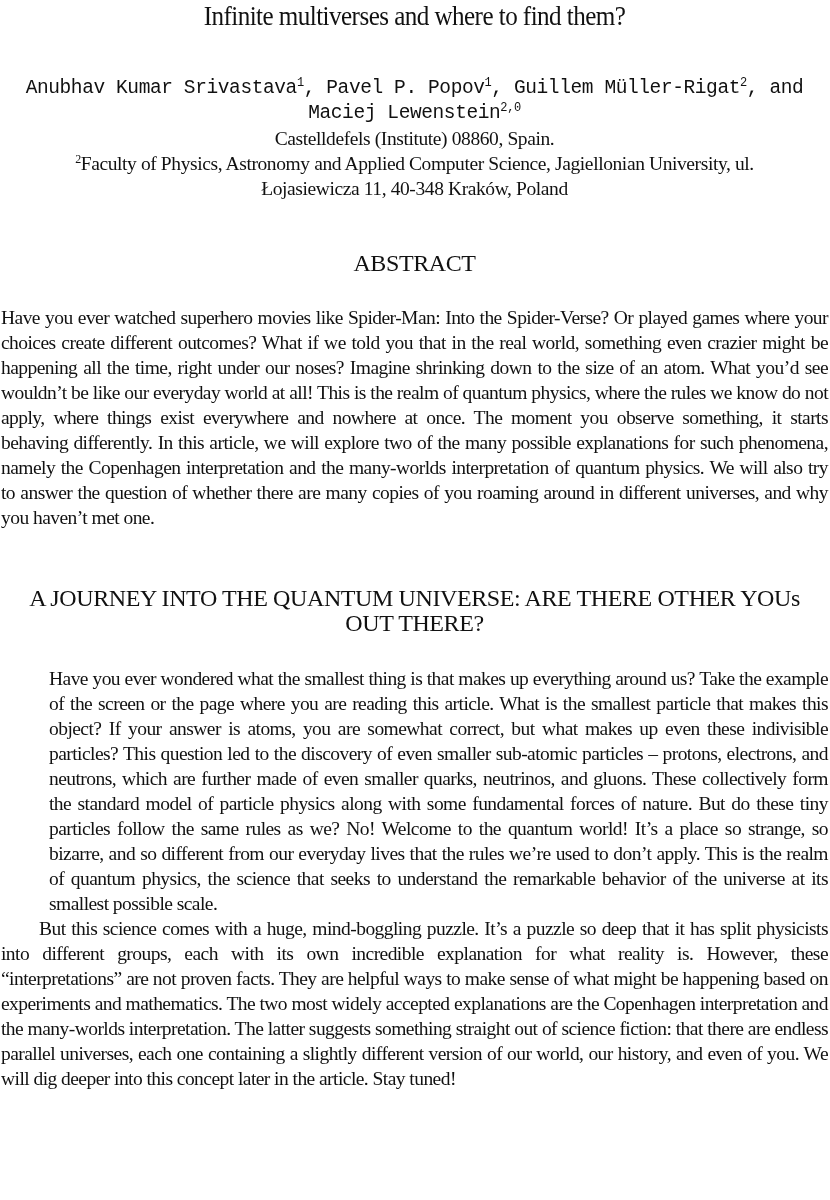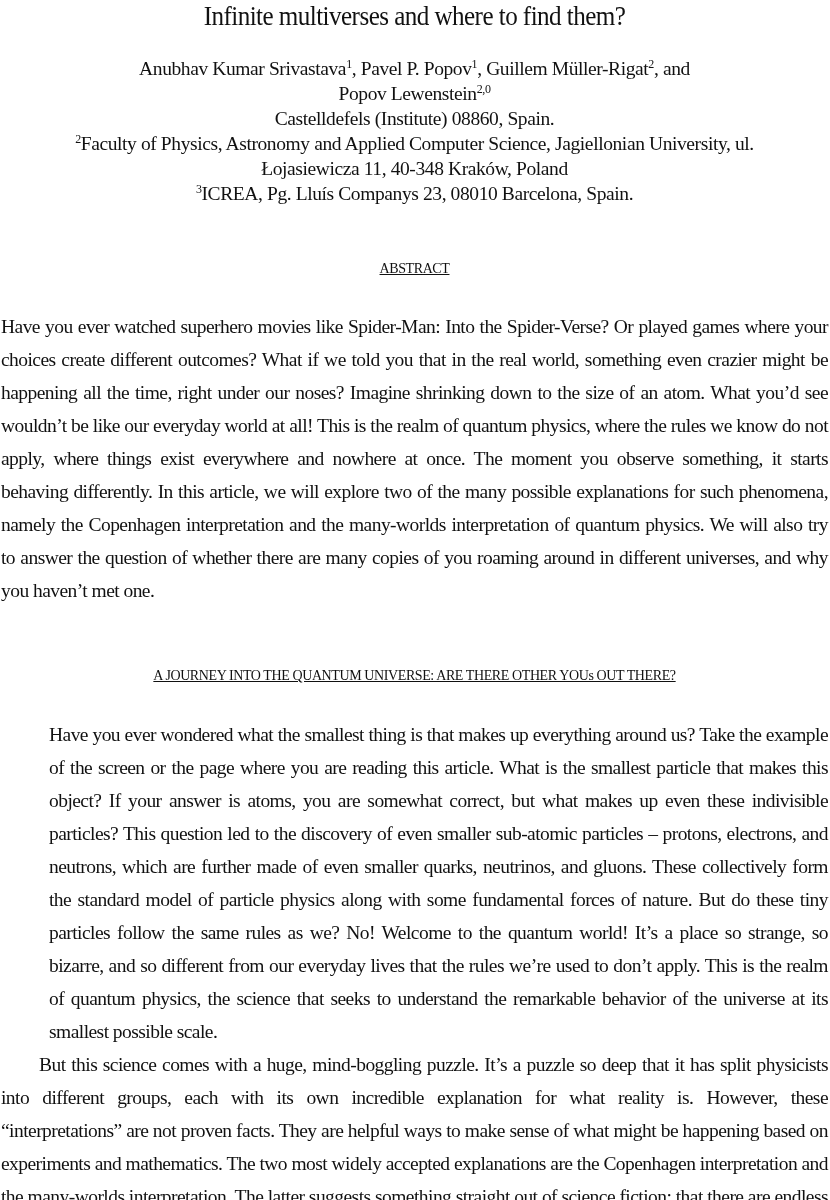--- a/index.html
+++ b/index.html
@@ -31,64 +31,62 @@
       letter-spacing: -0.6px;
       transform: scaleX(0.93);
       transform-origin: center;
     }
     .authors, .affil {
       text-align: center;
       font-size: 19.5px;
       line-height: 25px;
       letter-spacing: -0.4px;
     }
-    .authors { margin-top: 24px; }
+    .authors { margin-top: 44px; font-family: Liberation Mono, monospace; }
     sup { font-size: 12px; line-height: 0; vertical-align: 7px; }
     .affil-line { display: block; }
     .section-heading {
       text-align: center;
-      font-size: 14px;
+      font-size: 24px;
       line-height: 25px;
       font-weight: normal;
       margin: 16px;
       letter-spacing: -0.4px;
-      text-decoration: underline;
     }
     .abstract-heading { margin-top: 50px; }
     .journey-heading { margin-top: 56px; }
     .para {
       text-align: justify;
       font-size: 19.5px;
-      line-height: 33px;
+      line-height: 25px;
       margin: 0;
       letter-spacing: -0.55px;
       word-spacing: 0px;
       hyphens: none;
     }
     .abstract-body { margin-top: 29px; }
     .journey-body { margin-top: 30px; padding-left: 48px; }
     .indent { text-indent: 38px; }
   </style>
 </head>
 <body>
 
 <div class="page">
 
   <h1 class="title">Infinite multiverses and where to find them?</h1>
 
   <div class="authors">
     <span>Anubhav Kumar Srivastava</span><sup>1</sup><span>, </span><span>Pavel P. Popov</span><sup>1</sup><span>, </span><span>Guillem Müller-Rigat</span><sup>2</sup><span>, and</span><br>
-    <span>Popov Lewenstein</span><sup>2,0</sup>
+    <span>Maciej Lewenstein</span><sup>2,0</sup>
   </div>
 
   <div class="affil">
     <span class="affil-line">Castelldefels (Institute) 08860, Spain.</span>
     <span class="affil-line"><sup>2</sup><span>Faculty of Physics, Astronomy and Applied Computer Science, Jagiellonian University, ul.</span></span>
     <span class="affil-line">Łojasiewicza 11, 40-348 Kraków, Poland</span>
-    <span class="affil-line"><sup>3</sup><span>ICREA, Pg. Lluís Companys 23, 08010 Barcelona, Spain.</span></span>
   </div>
 
   <h2 class="section-heading abstract-heading">ABSTRACT</h2>
   <p class="para abstract-body">Have you ever watched superhero movies like Spider-Man: Into the Spider-Verse? Or played games where your choices create different outcomes? What if we told you that in the real world, something even crazier might be happening all the time, right under our noses? Imagine shrinking down to the size of an atom. What you’d see wouldn’t be like our everyday world at all! This is the realm of quantum physics, where the rules we know do not apply, where things exist everywhere and nowhere at once. The moment you observe something, it starts behaving differently. In this article, we will explore two of the many possible explanations for such phenomena, namely the Copenhagen interpretation and the many-worlds interpretation of quantum physics. We will also try to answer the question of whether there are many copies of you roaming around in different universes, and why you haven’t met one.</p>
 
   <h2 class="section-heading journey-heading">A JOURNEY INTO THE QUANTUM UNIVERSE: ARE THERE OTHER YOUs OUT THERE?</h2>
   <p class="para journey-body">Have you ever wondered what the smallest thing is that makes up everything around us? Take the example of the screen or the page where you are reading this article. What is the smallest particle that makes this object? If your answer is atoms, you are somewhat correct, but what makes up even these indivisible particles? This question led to the discovery of even smaller sub-atomic particles – protons, electrons, and neutrons, which are further made of even smaller quarks, neutrinos, and gluons. These collectively form the standard model of particle physics along with some fundamental forces of nature. But do these tiny particles follow the same rules as we? No! Welcome to the quantum world! It’s a place so strange, so bizarre, and so different from our everyday lives that the rules we’re used to don’t apply. This is the realm of quantum physics, the science that seeks to understand the remarkable behavior of the universe at its smallest possible scale.</p>
   <p class="para indent">But this science comes with a huge, mind-boggling puzzle. It’s a puzzle so deep that it has split physicists into different groups, each with its own incredible explanation for what reality is. However, these “interpretations” are not proven facts. They are helpful ways to make sense of what might be happening based on experiments and mathematics. The two most widely accepted explanations are the Copenhagen interpretation and the many-worlds interpretation. The latter suggests something straight out of science fiction: that there are endless parallel universes, each one containing a slightly different version of our world, our history, and even of you. We will dig deeper into this concept later in the article. Stay tuned!</p>
 
 </div>

